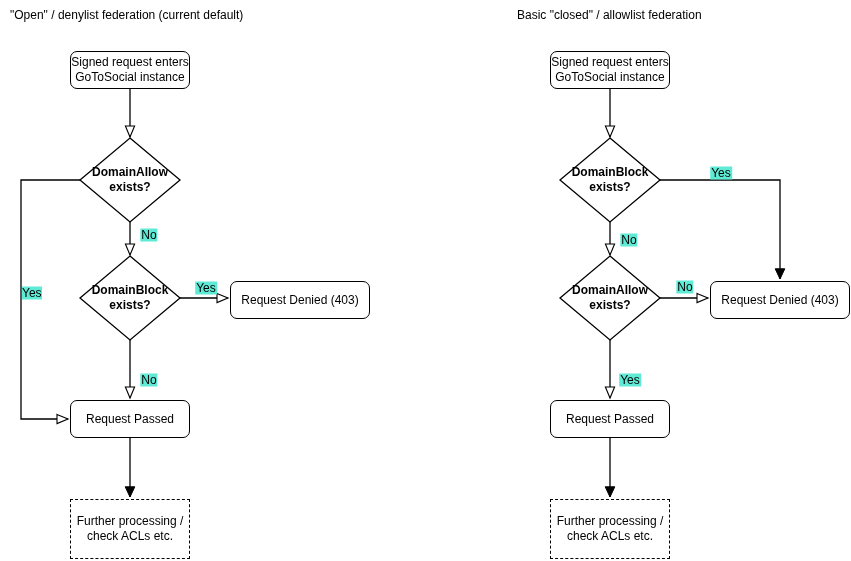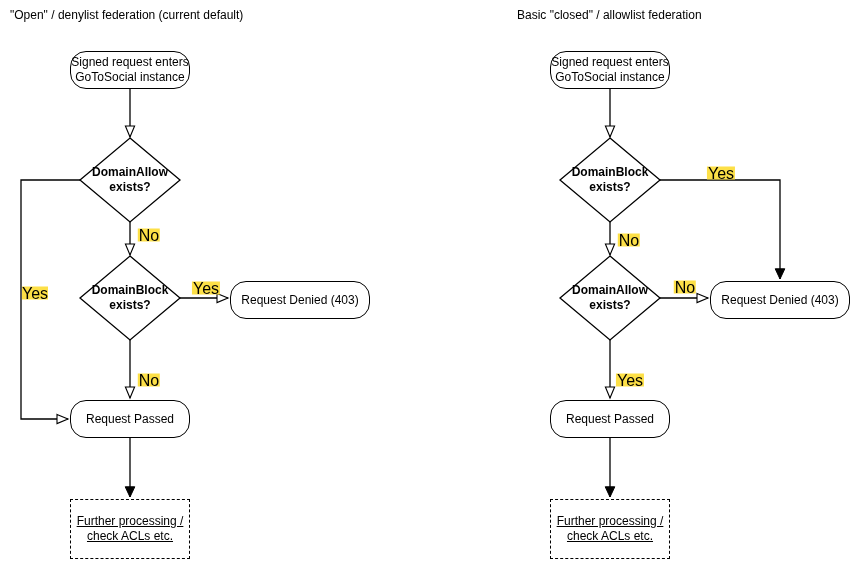--- a/index.html
+++ b/index.html
@@ -22,32 +22,31 @@
     display:flex; align-items:center; justify-content:center;
     text-align:center;
     font-size:12px; line-height:15px;
     white-space:pre-line;
     box-sizing:border-box;
     color:#000000;
   }
   .rect {
     background:#ffffff;
     border:1.3px solid #000000;
-    border-radius:16px;
+    border-radius:7px;
   }
   .dashed {
     background:#ffffff;
     border:1.3px dashed #000000;
-    text-decoration:underline;
   }
   .dtext { background:transparent;font-weight:bold; }
   .elabel {
     position:absolute;
-    font-size:16px; line-height:13px;
-    background:#fde047;
+    font-size:12px; line-height:13px;
+    background:#5eead4;
     padding:0 1px;
     transform:translate(-50%,-50%);
     white-space:nowrap;
   }
   .elabel.left-anchor { transform:translate(0,-50%); padding:0; }
 </style>
 </head>
 <body>
 
 <div id="canvas">

